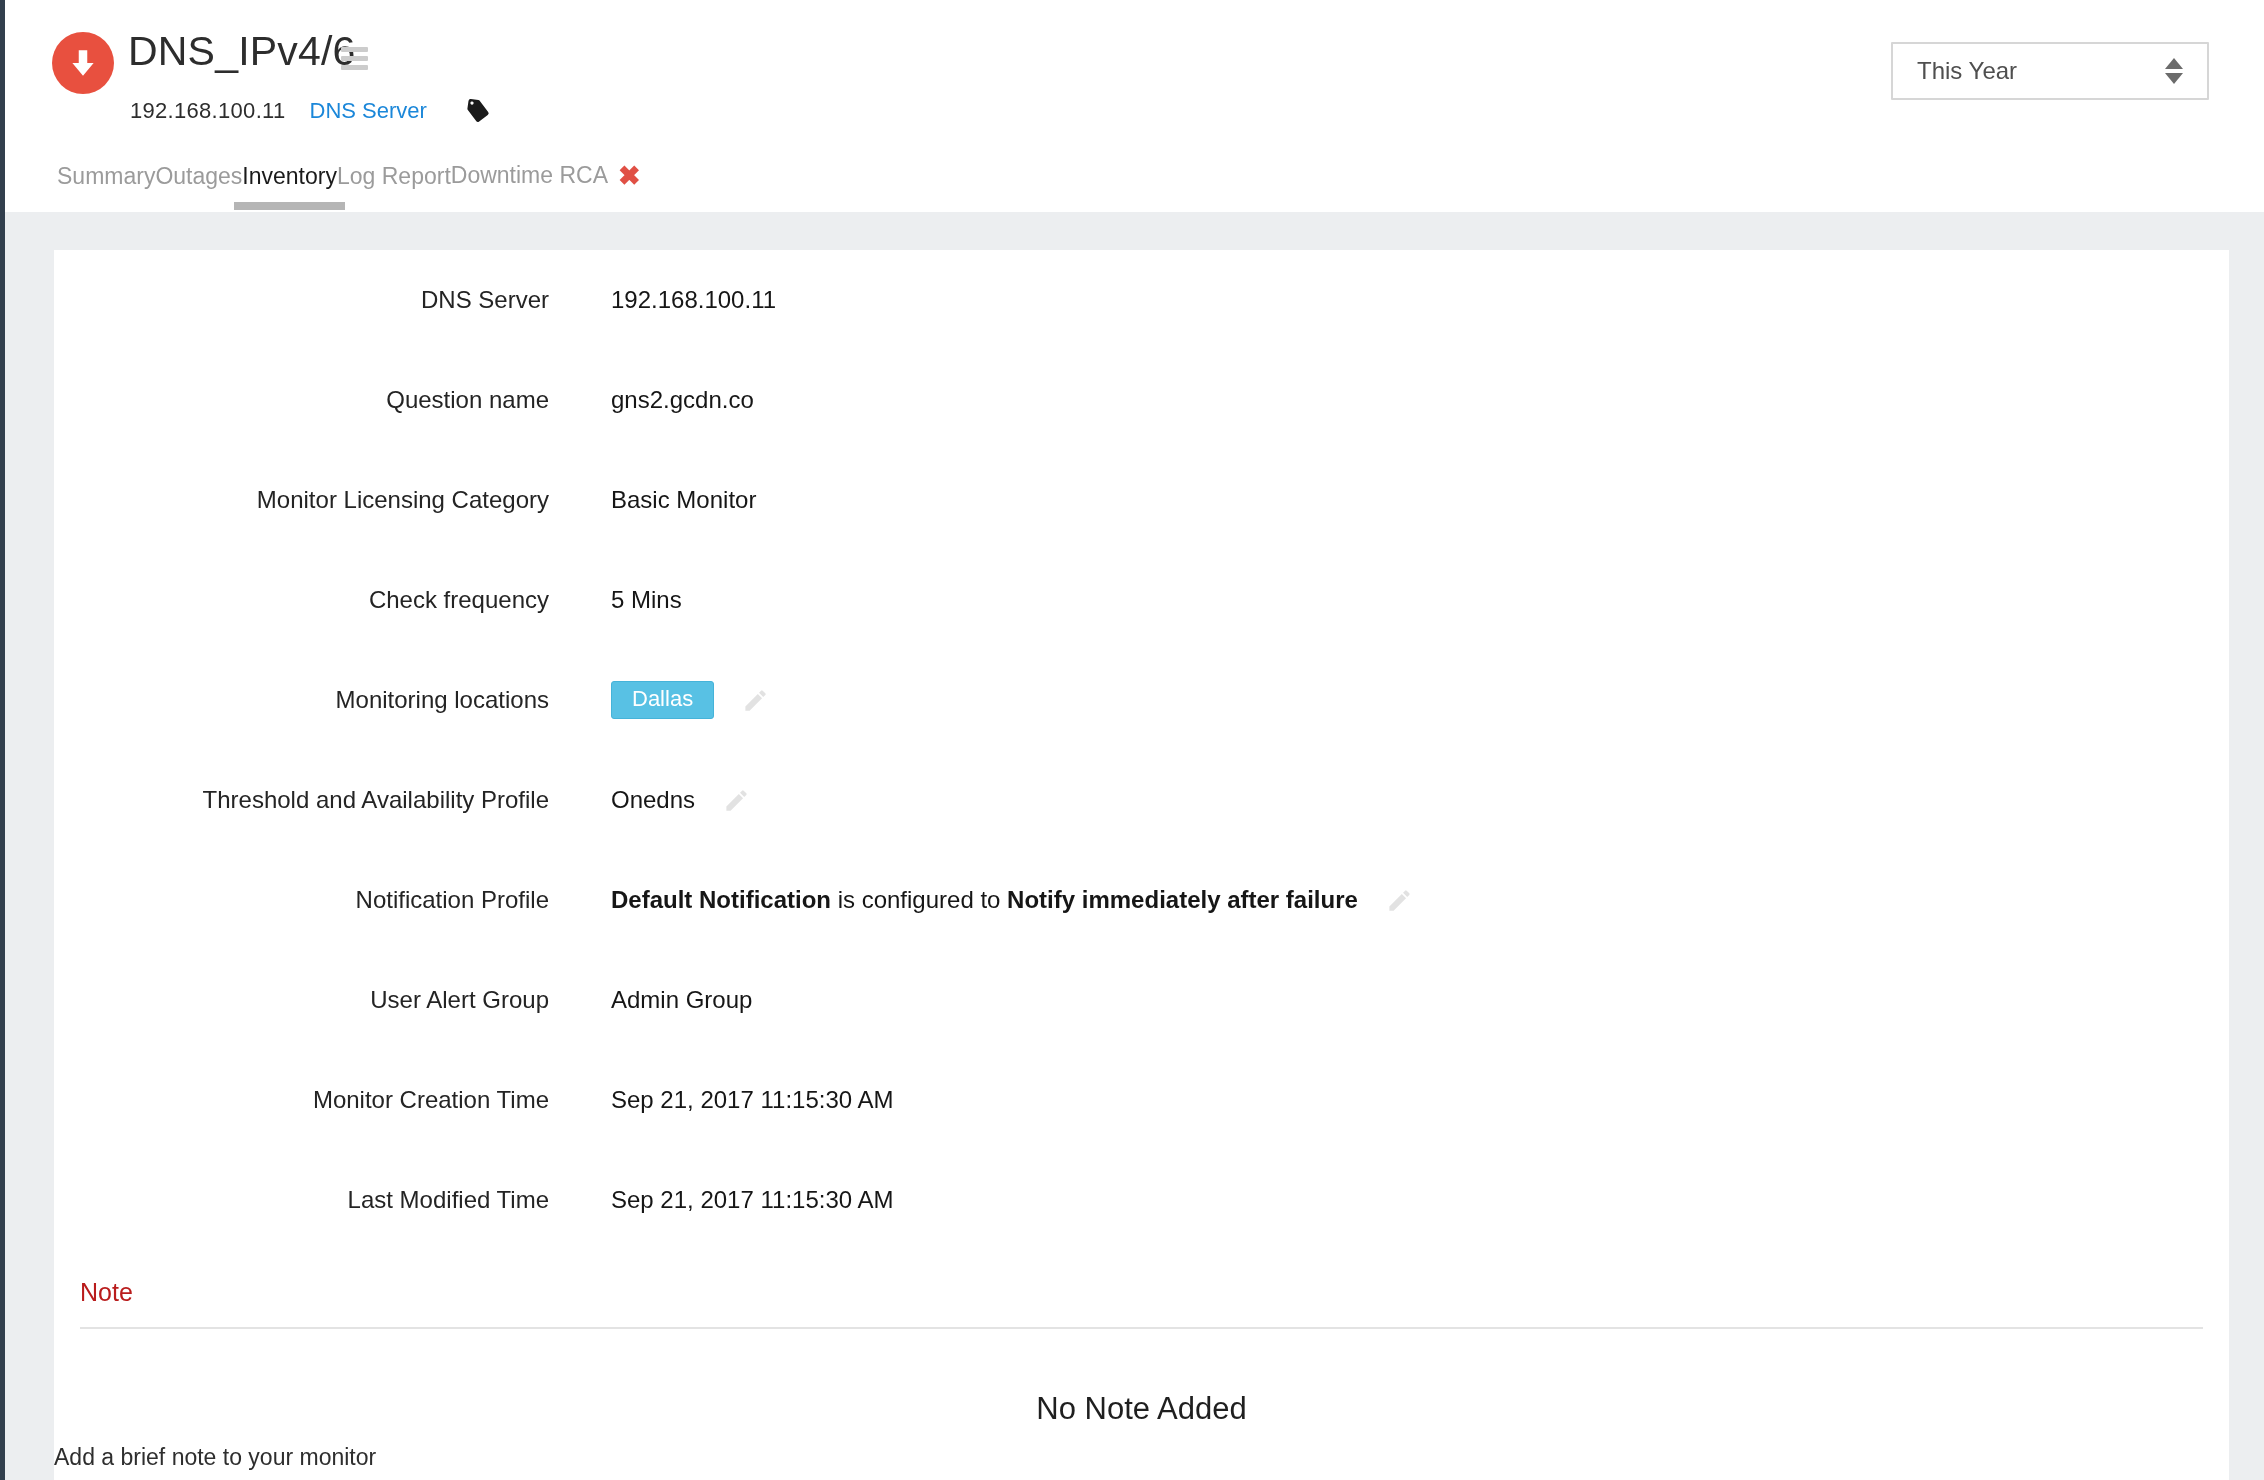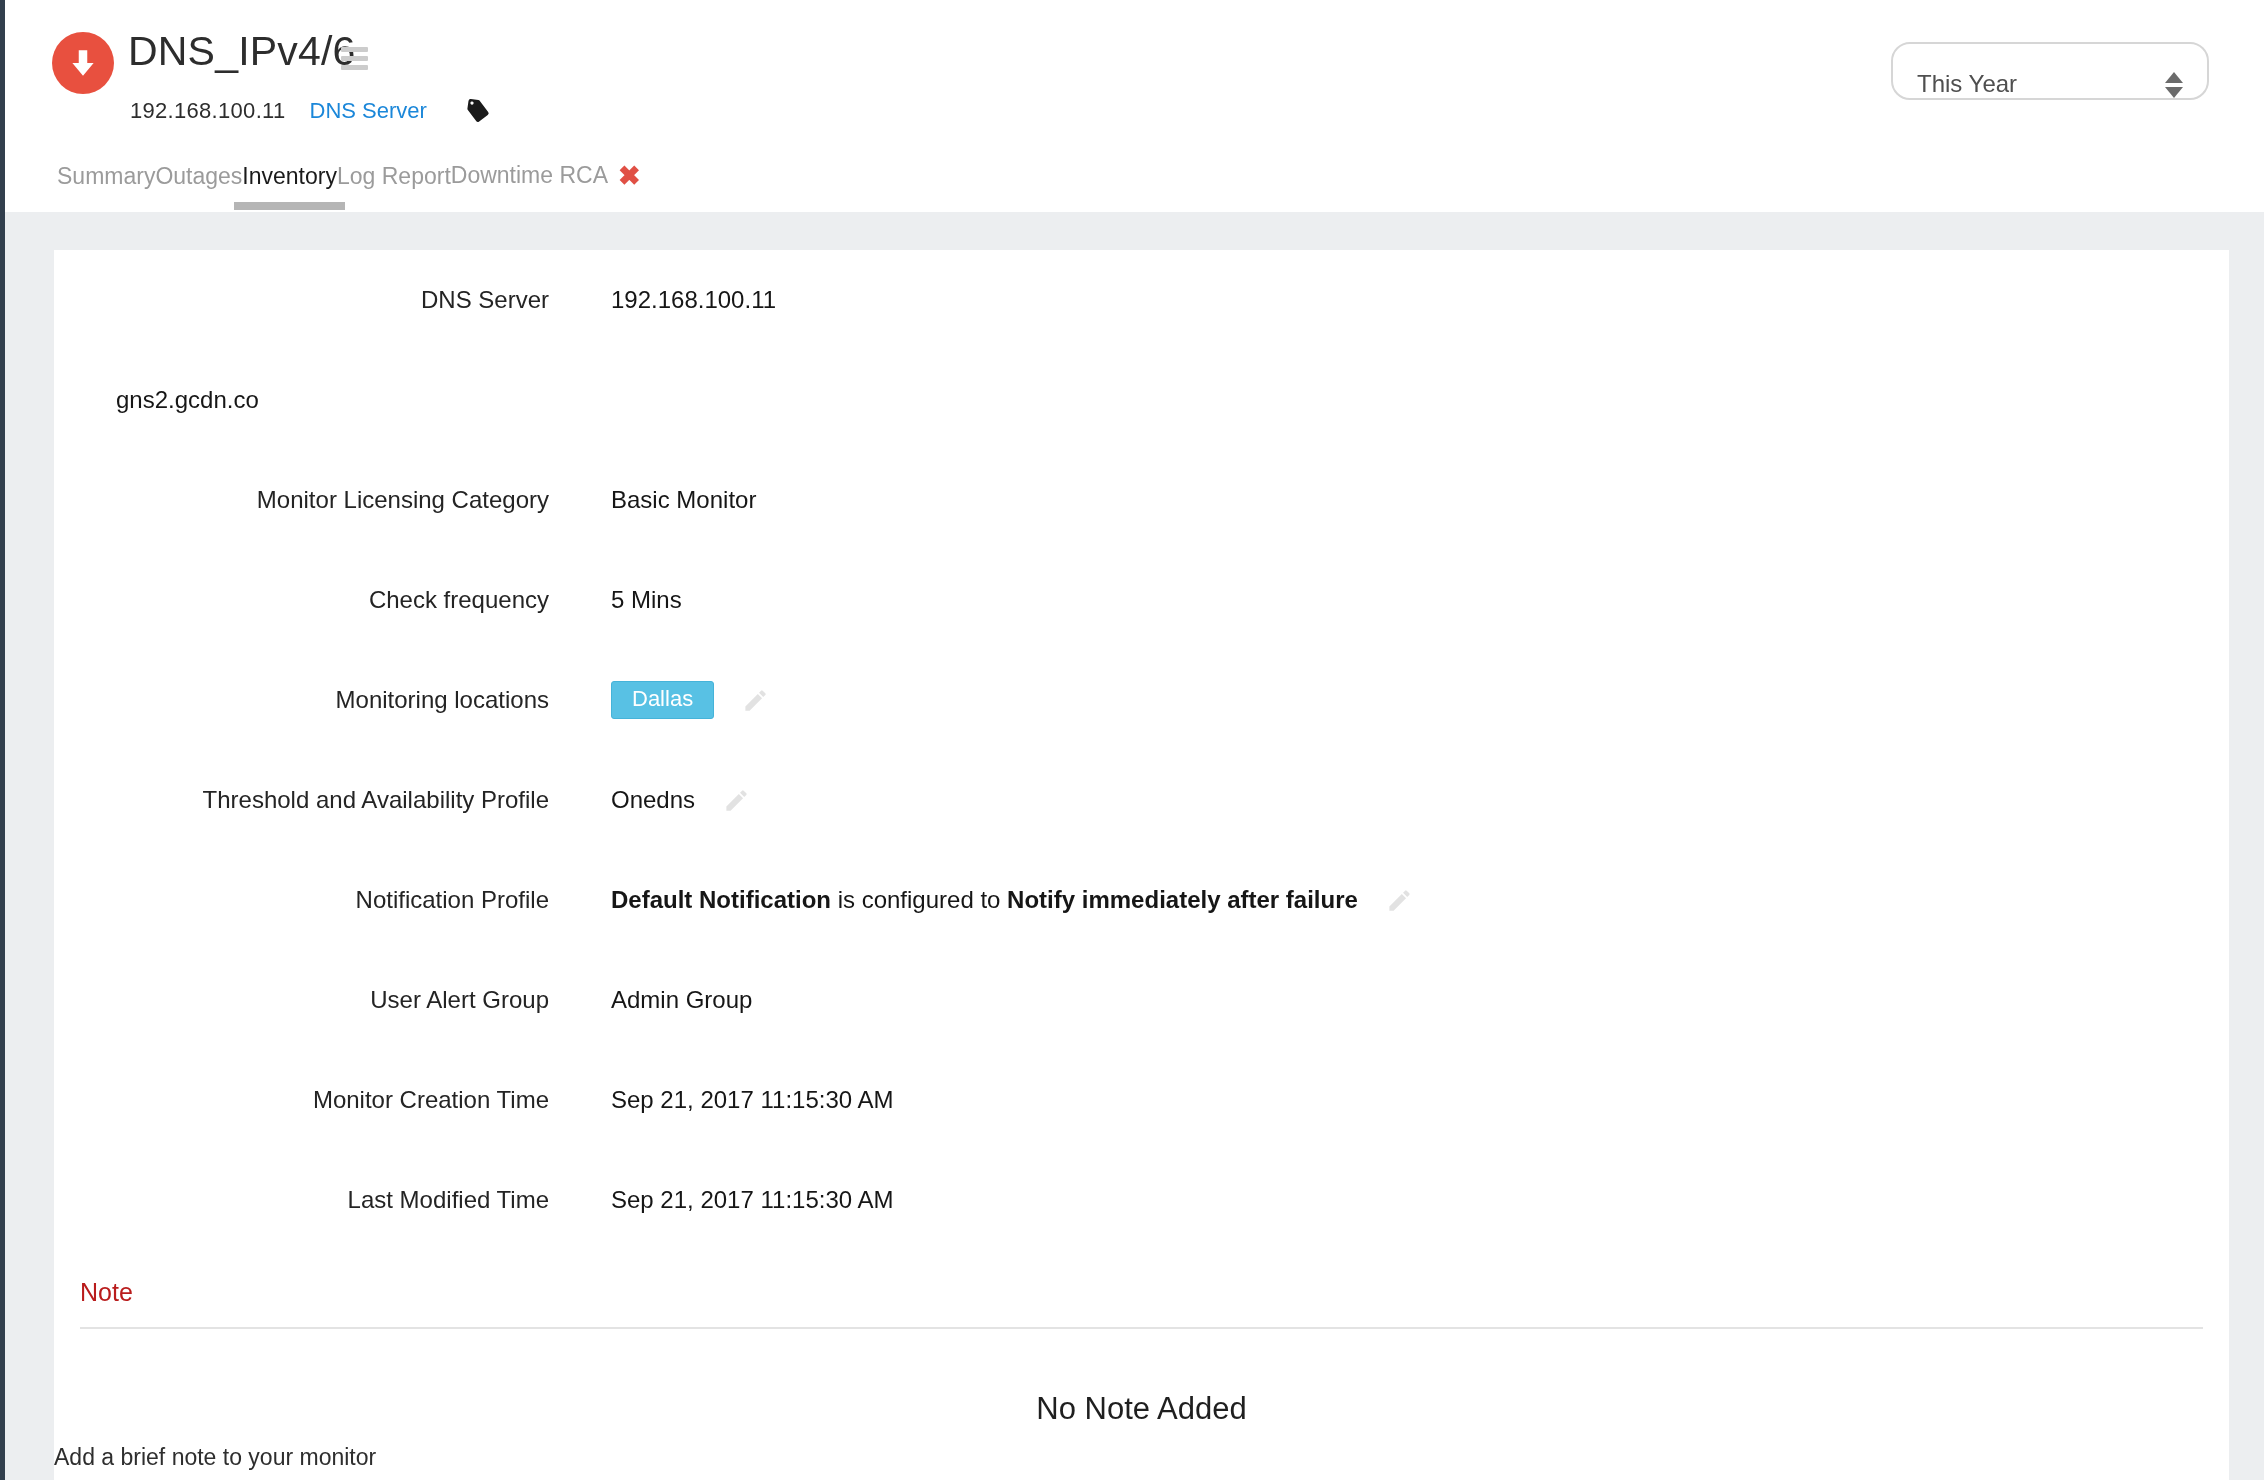--- a/index.html
+++ b/index.html
@@ -23,22 +23,22 @@
   .menu-icon { position:absolute; left:336px; top:47px; width:27px; cursor:pointer; }
   .menu-icon i { display:block; width:27px; height:5px; background:#cccccc; border-radius:1px; margin-bottom:4px; }
 
   .sub-row { position:absolute; left:125px; top:98px; display:flex; align-items:center; }
   .host-ip { font-size:22px; color:#2d2d2d; letter-spacing:0.3px; }
   .type-link { font-size:22px; color:#1b87d9; margin-left:24px; cursor:pointer; }
   .tag-icon { margin-left:38px; cursor:pointer; display:flex; }
   .tag-icon svg { width:26px; height:26px; fill:#1b1b1b; }
 
   .period-select { position:absolute; right:55px; top:42px; width:318px; height:58px;
-                   border:2px solid #d6d6d6; border-radius:19px; background:#ffffff;
-                   display:flex; align-items:flex-end; padding:0 24px; cursor:pointer; }
+                   border:2px solid #d6d6d6; border-radius:1px; background:#ffffff;
+                   display:flex; align-items:center; padding:0 24px; cursor:pointer; }
   .period-select .value { font-size:24px; color:#4f4f4f; flex:1; }
   .spinner { display:flex; flex-direction:column; align-items:center; }
   .spinner .up    { width:0; height:0; border-left:9px solid transparent; border-right:9px solid transparent;
                     border-bottom:11px solid #6b6b6b; margin-bottom:4px; }
   .spinner .down  { width:0; height:0; border-left:9px solid transparent; border-right:9px solid transparent;
                     border-top:11px solid #6b6b6b; }
 
   
   .tabs { position:absolute; left:52px; bottom:0; height:58px; display:flex; align-items:center; }
   .tab { position:relative; font-size:23px; color:#9b9b9b; cursor:pointer; padding-bottom:14px; white-space:nowrap; }
@@ -122,20 +122,21 @@
 
   <div class="content">
     <div class="card">
 
       <div class="kv-row">
         <div class="kv-label">DNS Server</div>
         <div class="kv-value">192.168.100.11</div>
       </div>
 
       <div class="kv-row">
+        <div class="kv-label">Question name</div>
         <div class="kv-value">gns2.gcdn.co</div>
       </div>
 
       <div class="kv-row">
         <div class="kv-label">Monitor Licensing Category</div>
         <div class="kv-value">Basic Monitor</div>
       </div>
 
       <div class="kv-row">
         <div class="kv-label">Check frequency</div>

